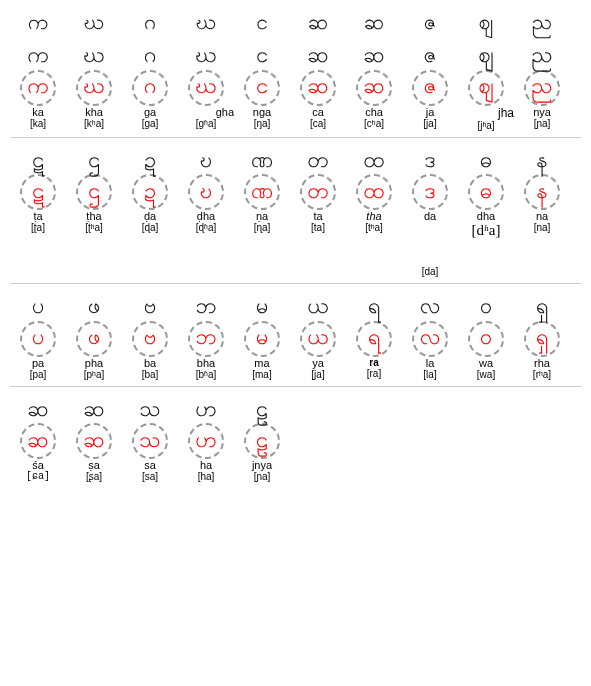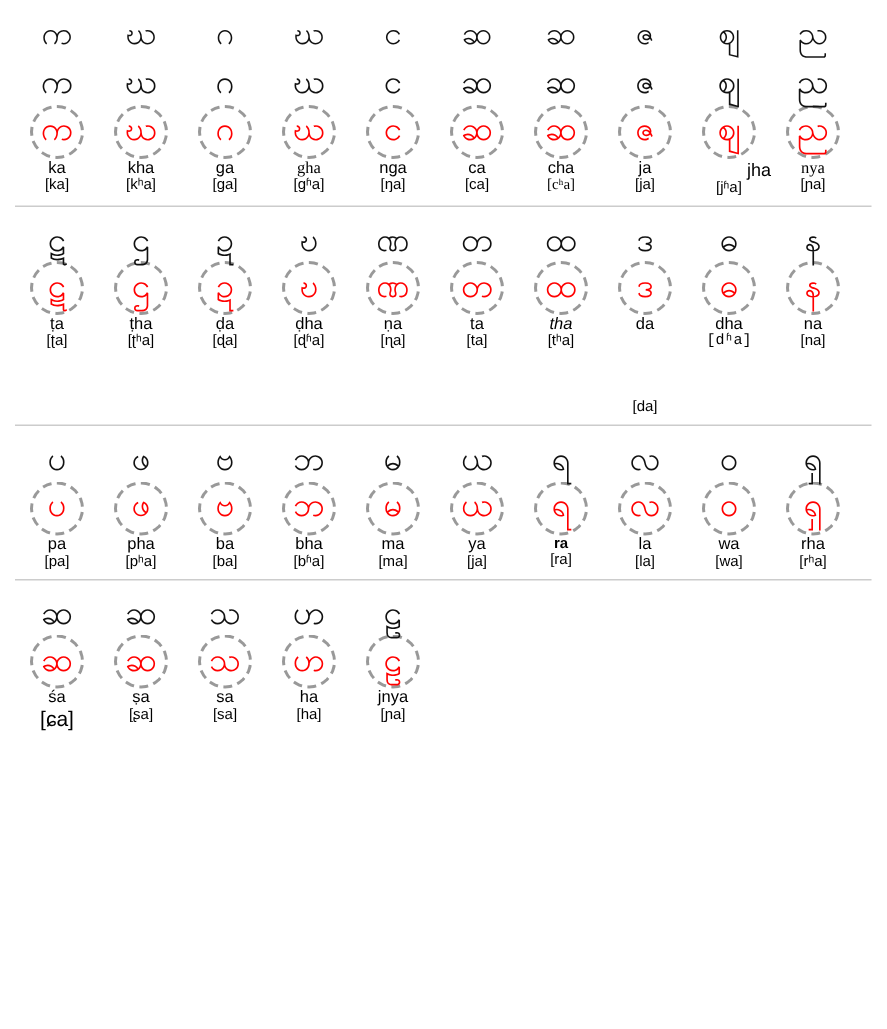--- a/index.html
+++ b/index.html
@@ -48,21 +48,21 @@
     <div style="width:56px;text-align:center;">
       <div style="font-size:22px;color:#111;font-family:serif;line-height:1.3;">ဂ</div>
       <div style="font-size:22px;color:red;font-family:serif;border:2px dashed #999;border-radius:50%;width:36px;height:36px;display:flex;align-items:center;justify-content:center;margin:0 auto;">ဂ</div>
       <div style="font-size:11px;font-family:sans-serif;">ga</div>
       <div style="font-size:10px;font-family:sans-serif;">[ga]</div>
     </div>
 
     <div style="width:56px;text-align:center;">
       <div style="font-size:22px;color:#111;font-family:serif;line-height:1.3;">ဃ</div>
       <div style="font-size:22px;color:red;font-family:serif;border:2px dashed #999;border-radius:50%;width:36px;height:36px;display:flex;align-items:center;justify-content:center;margin:0 auto;">ဃ</div>
-      <div style="font-size:11px;font-family:Liberation Serif, serif;">gha</div>
+      <div style="font-size:11px;font-family:Liberation Sans, sans-serif;text-align:right;">gha</div>
       <div style="font-size:10px;font-family:sans-serif;">[gʱa]</div>
     </div>
 
     <div style="width:56px;text-align:center;">
       <div style="font-size:22px;color:#111;font-family:serif;line-height:1.3;">င</div>
       <div style="font-size:22px;color:red;font-family:serif;border:2px dashed #999;border-radius:50%;width:36px;height:36px;display:flex;align-items:center;justify-content:center;margin:0 auto;">င</div>
       <div style="font-size:11px;font-family:sans-serif;">nga</div>
       <div style="font-size:10px;font-family:sans-serif;">[ŋa]</div>
     </div>
 
@@ -70,41 +70,41 @@
       <div style="font-size:22px;color:#111;font-family:serif;line-height:1.3;">ဆ</div>
       <div style="font-size:22px;color:red;font-family:serif;border:2px dashed #999;border-radius:50%;width:36px;height:36px;display:flex;align-items:center;justify-content:center;margin:0 auto;">ဆ</div>
       <div style="font-size:11px;font-family:sans-serif;">ca</div>
       <div style="font-size:10px;font-family:sans-serif;">[ca]</div>
     </div>
 
     <div style="width:56px;text-align:center;">
       <div style="font-size:22px;color:#111;font-family:serif;line-height:1.3;">ဆ</div>
       <div style="font-size:22px;color:red;font-family:serif;border:2px dashed #999;border-radius:50%;width:36px;height:36px;display:flex;align-items:center;justify-content:center;margin:0 auto;">ဆ</div>
       <div style="font-size:11px;font-family:sans-serif;">cha</div>
-      <div style="font-size:10px;font-family:Liberation Serif, serif;">[cʰa]</div>
+      <div style="font-size:10px;font-family:Liberation Sans, sans-serif;">[cʰa]</div>
     </div>
 
     <div style="width:56px;text-align:center;">
       <div style="font-size:22px;color:#111;font-family:serif;line-height:1.3;">ဇ</div>
       <div style="font-size:22px;color:red;font-family:serif;border:2px dashed #999;border-radius:50%;width:36px;height:36px;display:flex;align-items:center;justify-content:center;margin:0 auto;">ဇ</div>
       <div style="font-size:11px;font-family:sans-serif;text-align:center;">ja</div>
       <div style="font-size:10px;font-family:sans-serif;">[ja]</div>
     </div>
 
     <div style="width:56px;text-align:center;">
       <div style="font-size:22px;color:#111;font-family:serif;line-height:1.3;">ဈ</div>
       <div style="font-size:22px;color:red;font-family:serif;border:2px dashed #999;border-radius:50%;width:36px;height:36px;display:flex;align-items:center;justify-content:center;margin:0 auto;">ဈ</div>
       <div style="font-size:12px;font-family:Liberation Sans, sans-serif;text-align:right;">jha</div>
       <div style="font-size:10px;font-family:sans-serif;">[jʱa]</div>
     </div>
 
     <div style="width:56px;text-align:center;">
       <div style="font-size:22px;color:#111;font-family:serif;line-height:1.3;">ည</div>
       <div style="font-size:22px;color:red;font-family:serif;border:2px dashed #999;border-radius:50%;width:36px;height:36px;display:flex;align-items:center;justify-content:center;margin:0 auto;">ည</div>
-      <div style="font-size:11px;font-family:Liberation Serif, serif;">nya</div>
+      <div style="font-size:11px;font-family:Liberation Sans, sans-serif;">nya</div>
       <div style="font-size:10px;font-family:sans-serif;">[ɲa]</div>
     </div>
 
   </div>
 
   <div style="display:flex;flex-wrap:wrap;margin-bottom:8px;border-bottom:1px solid #ccc;padding-bottom:6px;">
 
     <div style="width:56px;text-align:center;">
       <div style="font-size:22px;color:#111;font-family:serif;line-height:1.3;">ဋ</div>
       <div style="font-size:22px;color:red;font-family:serif;border:2px dashed #999;border-radius:50%;width:36px;height:36px;display:flex;align-items:center;justify-content:center;margin:0 auto;">ဋ</div>
@@ -158,21 +158,21 @@
       <div style="font-size:22px;color:#111;font-family:serif;line-height:1.3;">ဒ</div>
       <div style="font-size:22px;color:red;font-family:serif;border:2px dashed #999;border-radius:50%;width:36px;height:36px;display:flex;align-items:center;justify-content:center;margin:0 auto;">ဒ</div>
       <div style="font-size:11px;font-family:sans-serif;">da</div>
       <div style="font-size:10px;font-family:sans-serif;margin-top:44px;">[da]</div>
     </div>
 
     <div style="width:56px;text-align:center;">
       <div style="font-size:22px;color:#111;font-family:serif;line-height:1.3;">ဓ</div>
       <div style="font-size:22px;color:red;font-family:serif;border:2px dashed #999;border-radius:50%;width:36px;height:36px;display:flex;align-items:center;justify-content:center;margin:0 auto;">ဓ</div>
       <div style="font-size:11px;font-family:sans-serif;">dha</div>
-      <div style="font-size:10px;font-family:Liberation Mono, monospace;">[dʱa]</div>
+      <div style="font-size:15px;font-family:Liberation Serif, serif;">[dʱa]</div>
     </div>
 
     <div style="width:56px;text-align:center;">
       <div style="font-size:22px;color:#111;font-family:serif;line-height:1.3;">န</div>
       <div style="font-size:22px;color:red;font-family:serif;border:2px dashed #999;border-radius:50%;width:36px;height:36px;display:flex;align-items:center;justify-content:center;margin:0 auto;">န</div>
       <div style="font-size:11px;font-family:sans-serif;">na</div>
       <div style="font-size:10px;font-family:sans-serif;">[na]</div>
     </div>
 
   </div>
@@ -250,21 +250,21 @@
     </div>
 
   </div>
 
   <div style="display:flex;flex-wrap:wrap;margin-bottom:8px;padding-bottom:6px;">
 
     <div style="width:56px;text-align:center;">
       <div style="font-size:22px;color:#111;font-family:serif;line-height:1.3;">ဆ</div>
       <div style="font-size:22px;color:red;font-family:serif;border:2px dashed #999;border-radius:50%;width:36px;height:36px;display:flex;align-items:center;justify-content:center;margin:0 auto;">ဆ</div>
       <div style="font-size:11px;font-family:sans-serif;">śa</div>
-      <div style="font-size:14px;font-family:Liberation Sans, sans-serif;">[ɕa]</div>
+      <div style="font-size:10px;font-family:Liberation Mono, monospace;">[ɕa]</div>
     </div>
 
     <div style="width:56px;text-align:center;">
       <div style="font-size:22px;color:#111;font-family:serif;line-height:1.3;">ဆ</div>
       <div style="font-size:22px;color:red;font-family:serif;border:2px dashed #999;border-radius:50%;width:36px;height:36px;display:flex;align-items:center;justify-content:center;margin:0 auto;">ဆ</div>
       <div style="font-size:11px;font-family:sans-serif;">ṣa</div>
       <div style="font-size:10px;font-family:sans-serif;">[ʂa]</div>
     </div>
 
     <div style="width:56px;text-align:center;">

